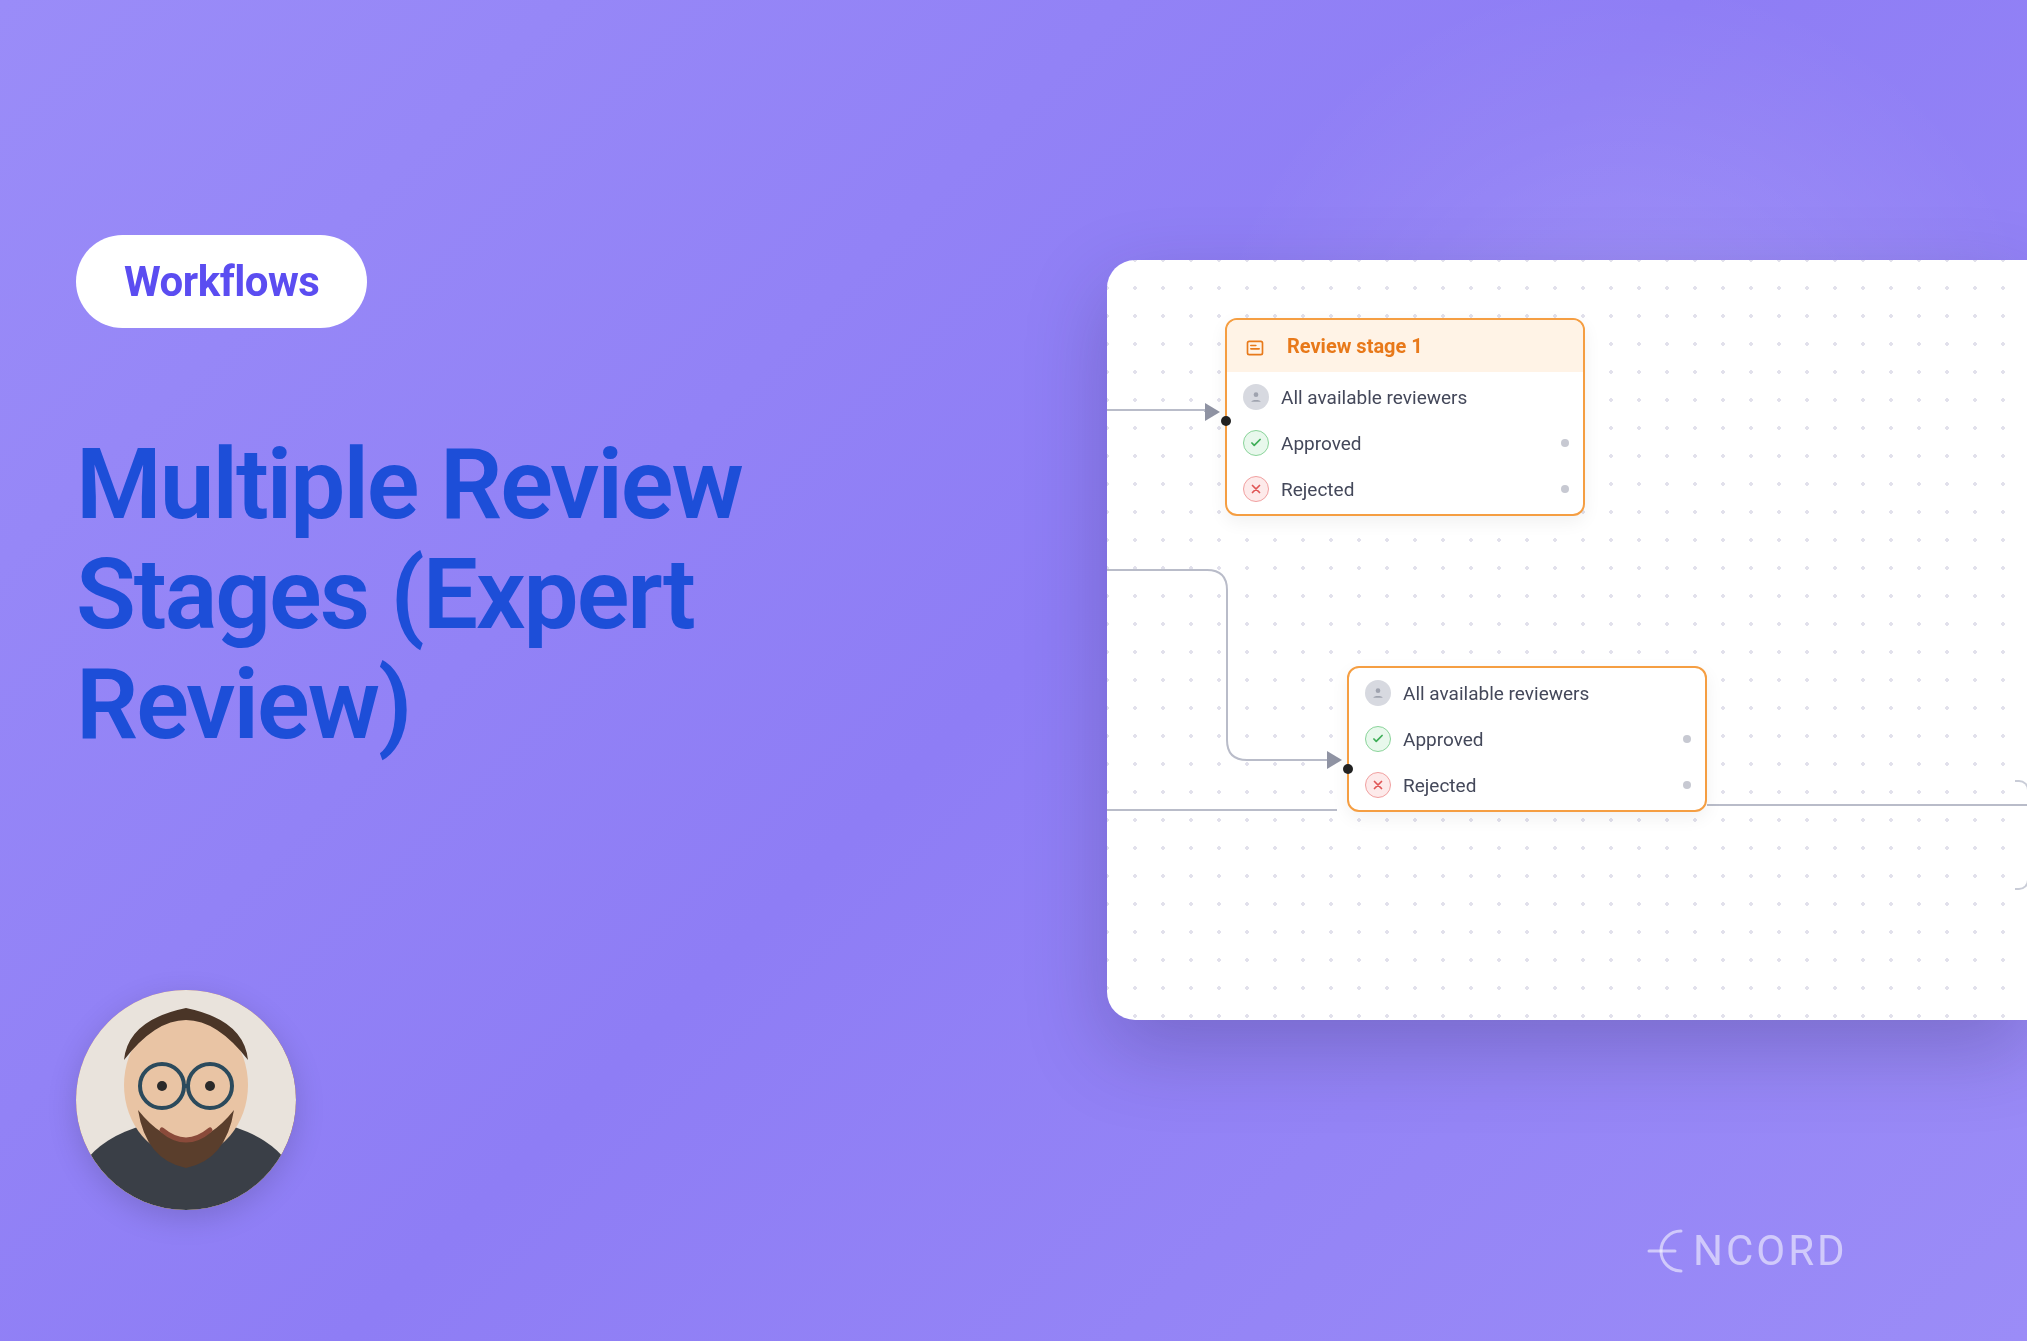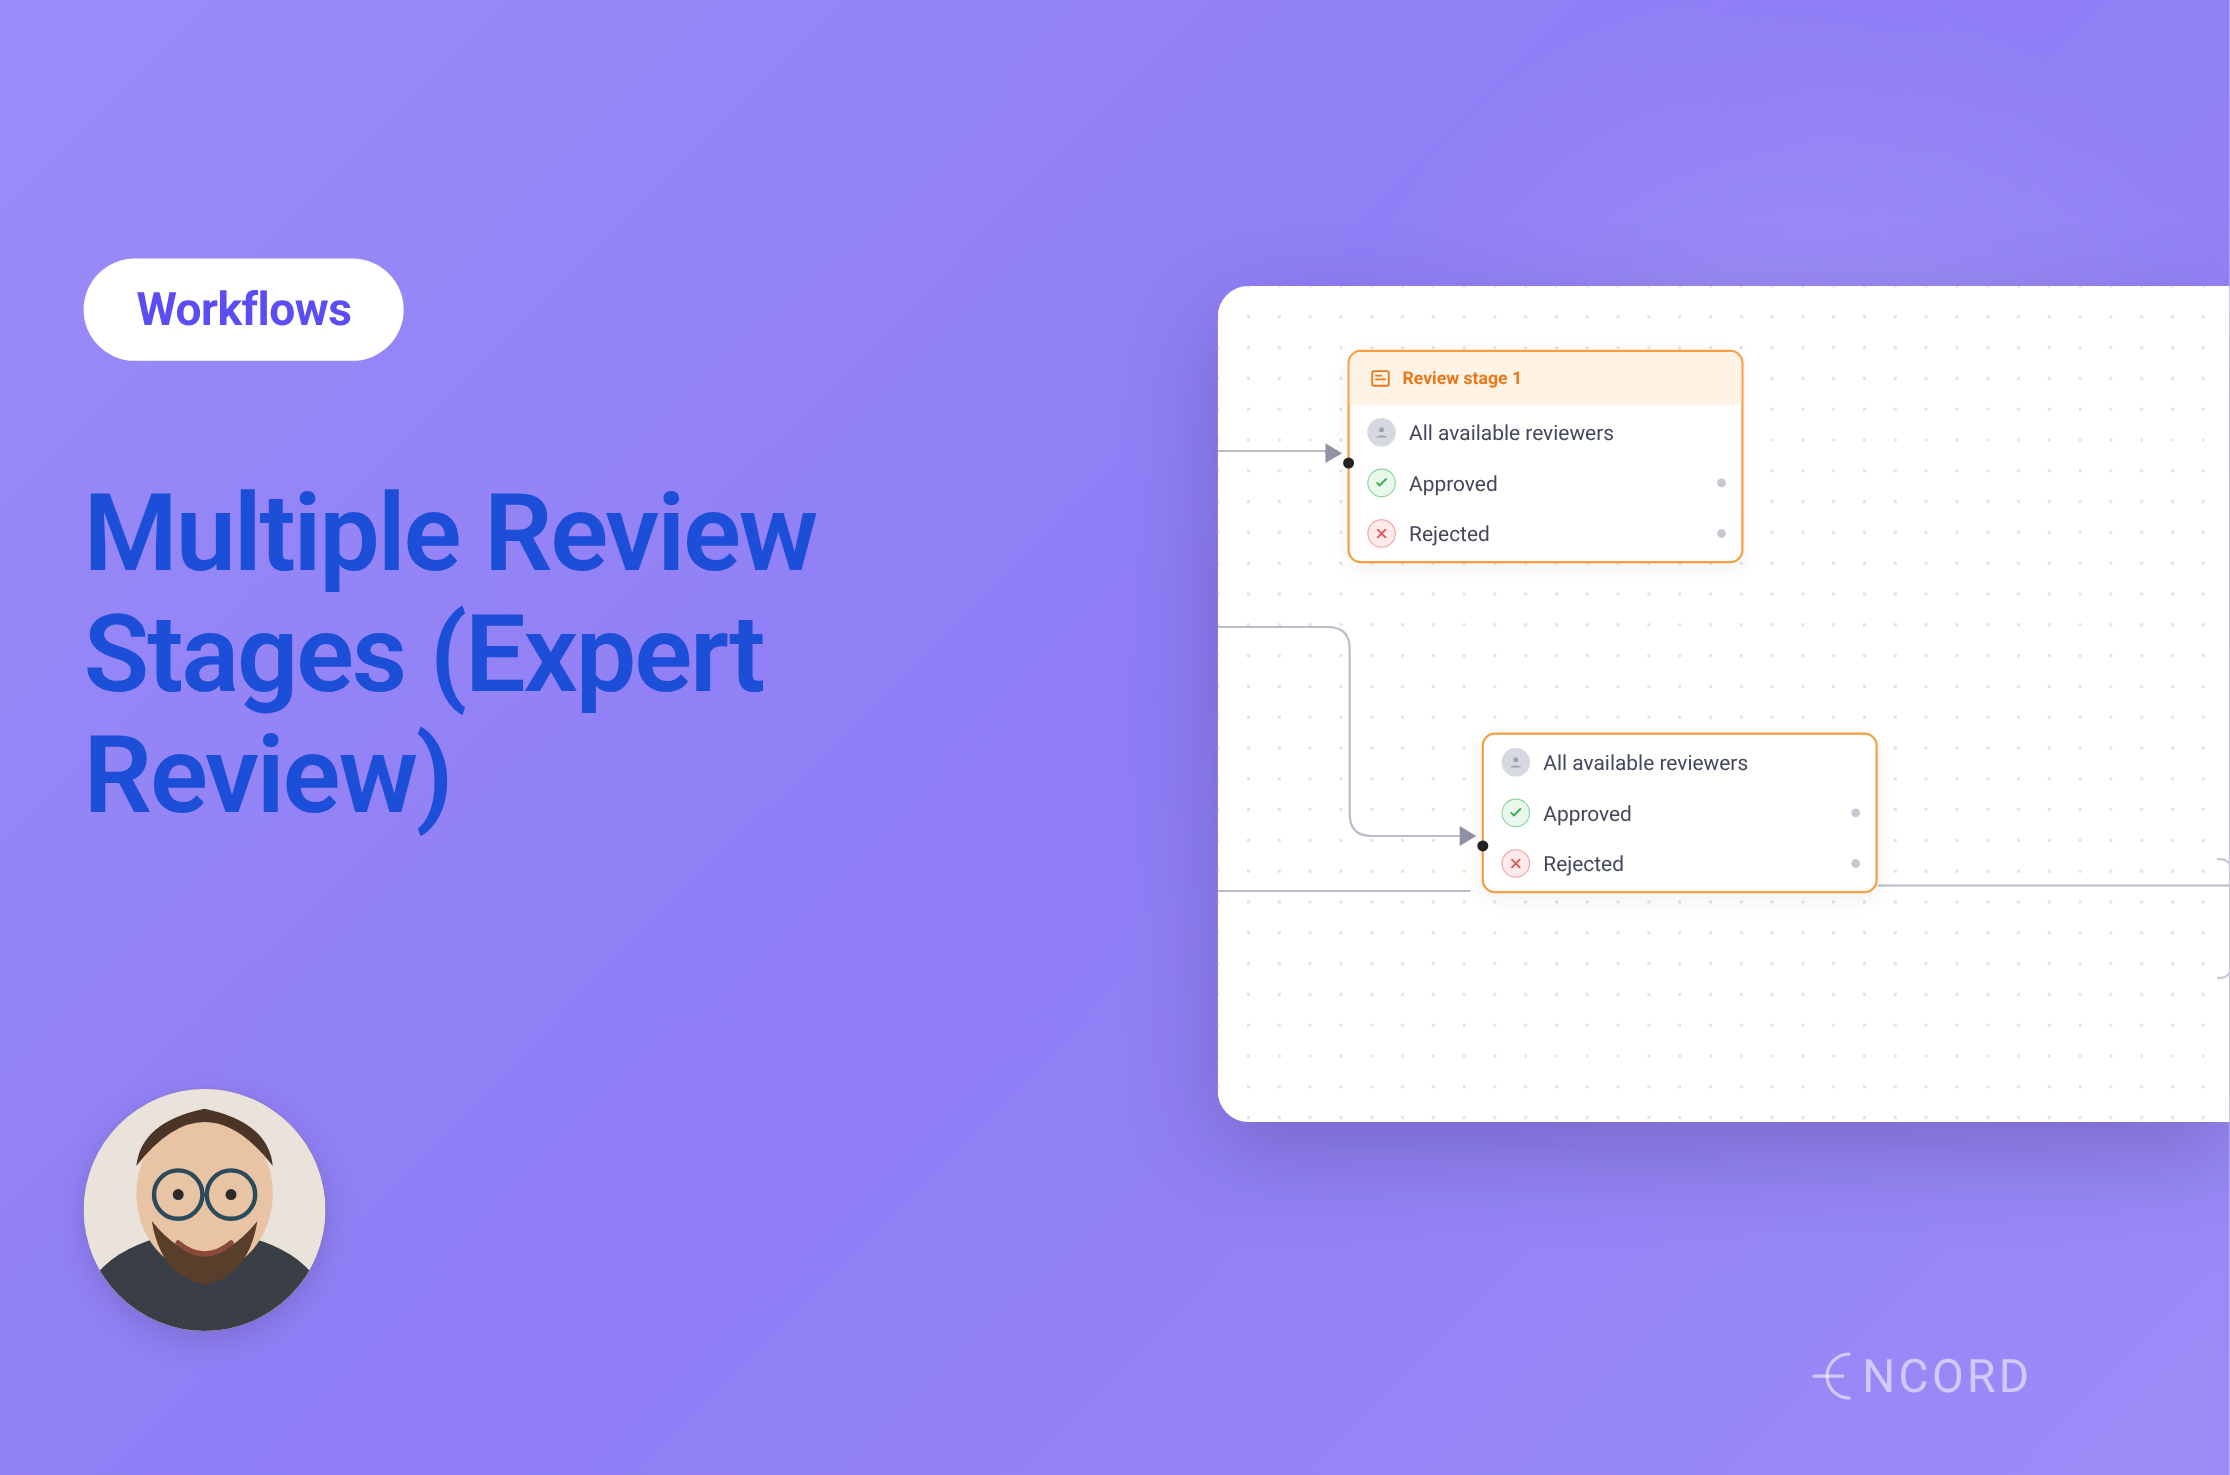--- a/index.html
+++ b/index.html
@@ -80,24 +80,24 @@
     width: 360px;
     background: #fff;
     border: 2px solid #f59e42;
     border-radius: 12px;
     box-shadow: 0 6px 18px rgba(0,0,0,0.06);
   }
   .node-header {
     background: #fff3e6;
     padding: 14px 18px;
     border-radius: 10px 10px 0 0;
-    display: flex; align-items: flex-start; gap: 10px;
+    display: flex; align-items: flex-end; gap: 22px;
     color: #e8791a;
     font-weight: 700;
-    font-size: 16px;
+    font-size: 20px;
   }
   .node-header svg { flex: 0 0 auto; }
   .node-body { padding: 2px 0; }
   .node-row {
     display: flex; align-items: center;
     padding: 10px 16px;
     font-size: 19px;
     color: #44485a;
     position: relative;
   }

